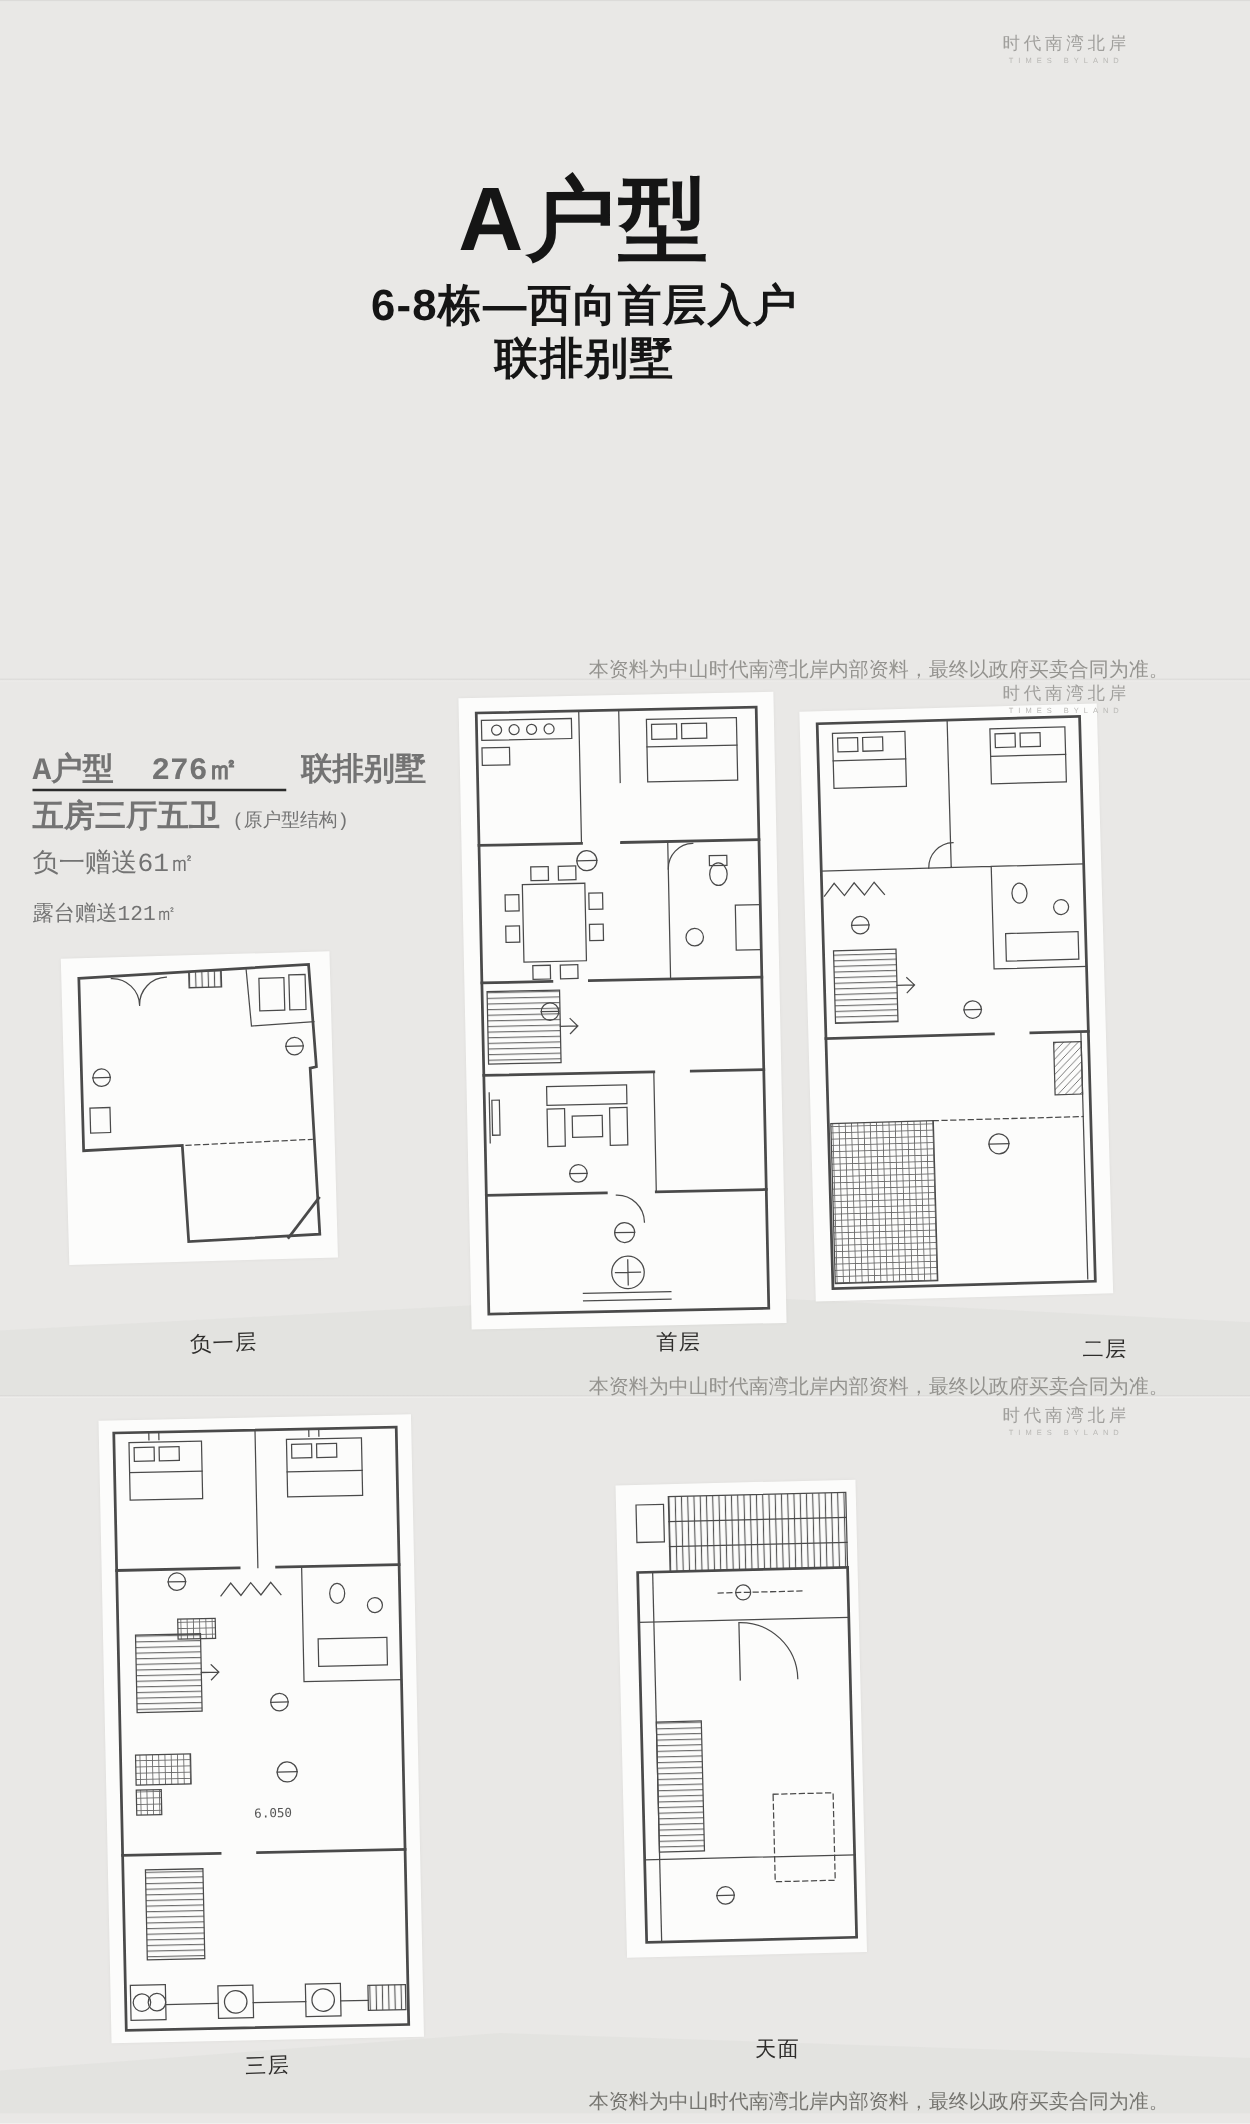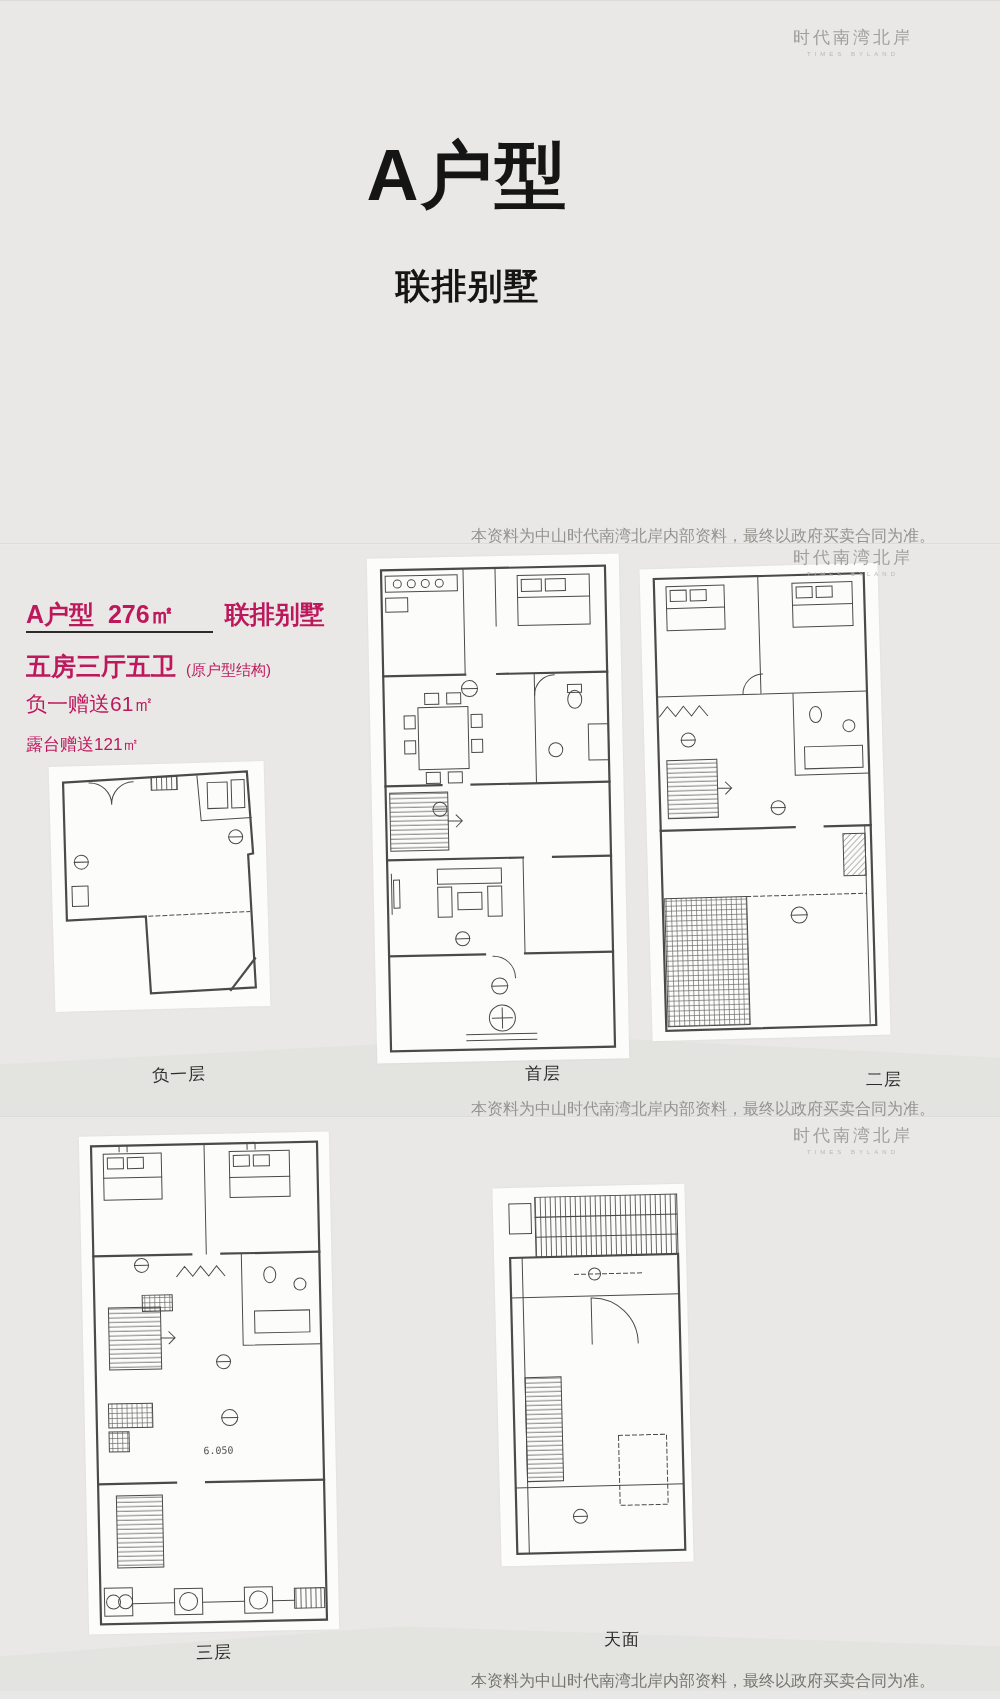--- a/index.html
+++ b/index.html
@@ -10,41 +10,41 @@
   }
 
   
   .divider { position:absolute; left:0; width:1000px; height:2px;
     background:linear-gradient(#d6d5d3,#f2f1ef); }
   .bottom-strip { position:absolute; left:0; width:1000px; top:1691; height:8;
     background:#f3f2f0; border-top:1px solid #dcdbd9; }
 
   
   .logo { position:absolute; width:170px; text-align:center; color:#a09f9c; z-index:3; }
-  .logo .cn { font-size:17px; letter-spacing:3px; font-weight:500; }
+  .logo .cn { font-size:14px; letter-spacing:3px; font-weight:500; }
   .logo .en { font-size:6px; letter-spacing:4px; color:#b9b8b5; margin-top:2px; }
 
   
   .center-col { position:absolute; left:0; width:935px; text-align:center; color:#151515; }
   .title-main { top:128px; font-size:72px; font-weight:700; letter-spacing:2px; }
   .title-sub1 { top:221px; font-size:35px; font-weight:700; letter-spacing:1px; }
   .title-sub2 { top:263px; font-size:35px; font-weight:700; letter-spacing:1px; }
 
   .disclaimer { position:absolute; left:0; width:935px; text-align:right;
     font-size:16px; color:#94938f; z-index:4; }
   #disclaimer-1 { top:526px; }
   #disclaimer-2 { top:1099px; }
   #disclaimer-3 { top:1671px; color:#767570; }
 
   
-  #unit-summary { position:absolute; left:26px; top:598px; color:#be185d; z-index:3; }
+  #unit-summary { position:absolute; left:26px; top:598px; color:#737373; z-index:3;font-family:Liberation Mono, monospace; }
   .u-line1 { font-size:25px; font-weight:700; }
   .u-underline { border-bottom:2.5px solid #2b2b2b; padding-right:38px; display:inline-block; }
   .u-type { margin-left:12px; }
-  .u-line2 { font-size:25px; font-weight:700; margin-top:17px; }
+  .u-line2 { font-size:25px; font-weight:700; margin-top:3px; }
   .u-note { font-size:15px; font-weight:400; margin-left:10px; }
   .u-line3 { font-size:21px; margin-top:7px; }
   .u-line4 { font-size:17px; margin-top:15px; }
 
   
   .sheet { position:absolute; background:#fcfcfb; z-index:2;
     box-shadow:0 0 3px rgba(0,0,0,0.05); }
   .sheet svg { display:block; }
   .sheet svg * { stroke:#4a4a4a; stroke-width:1; fill:none; stroke-linecap:square; }
   .sheet svg .w { stroke-width:2.2; }
@@ -97,20 +97,21 @@
 </svg>
 
 <div id="page">
 
   <div class="logo" style="left:768px; top:26px;">
     <div class="cn">时代南湾北岸</div>
     <div class="en">TIMES BYLAND</div>
   </div>
 
   <div class="center-col title-main">A户型</div>
+  <div class="center-col title-sub1">6-8栋—西向首层入户</div>
   <div class="center-col title-sub2">联排别墅</div>
 
   <div class="disclaimer" id="disclaimer-1">本资料为中山时代南湾北岸内部资料，最终以政府买卖合同为准。</div>
 
   <div class="divider" style="top:543px;"></div>
 
   <div class="logo" style="left:768px; top:546px;">
     <div class="cn">时代南湾北岸</div>
     <div class="en">TIMES BYLAND</div>
   </div>

